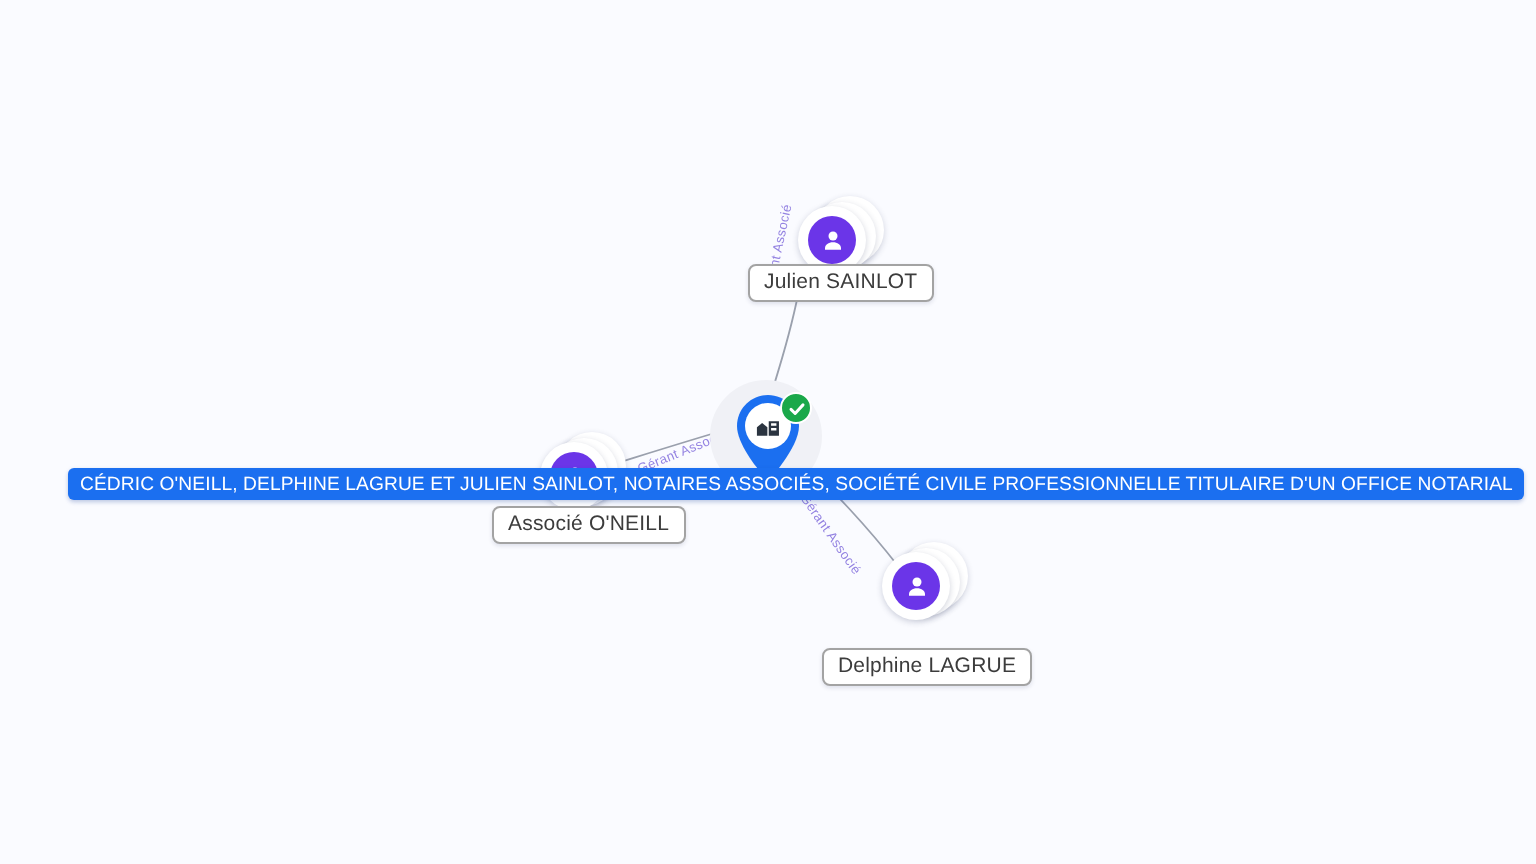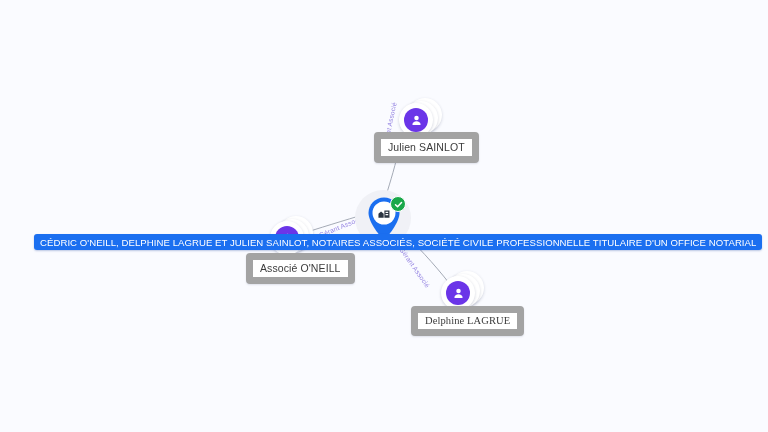--- a/index.html
+++ b/index.html
@@ -63,21 +63,21 @@
     border-radius: 50%;
     background: #1aa84a;
     border: 1.5px solid #ffffff;
     display: flex; align-items: center; justify-content: center;
   }
 
   
   .chip {
     position: absolute;
     background: #ffffff;
-    border: 7px solid #a3a3a3;
+    border: 1px solid #a3a3a3;
     border-radius: 4px;
     padding: 2px 7px 3px 7px;
     font-size: 10.5px;
     color: #3c3c3c;
     white-space: nowrap;
     box-shadow: 0 1px 2px rgba(40,50,90,0.13);
     letter-spacing: .1px;
   }
 
   
@@ -172,21 +172,21 @@
     <div class="node-stack s3"></div>
     <div class="node-stack s2"></div>
     <div class="node-avatar">
       <div class="avatar-disc">
         <svg width="15" height="15" viewBox="0 0 24 24" fill="#ffffff">
           <circle cx="12" cy="8" r="3.6"></circle>
           <path d="M12 13c-3.6 0-6.4 2.2-6.4 4.6V19h12.8v-1.4C18.4 15.2 15.6 13 12 13z"></path>
         </svg>
       </div>
     </div>
-    <div class="chip" style="left:-30px; top:30px;font-family:Liberation Serif, serif;">
+    <div class="chip" style="left:-30px; top:48px;">
       <span>Delphine LAGRUE</span>
     </div>
   </div>
 
   <div class="node" style="left:366px; top:196px;">
     <div class="pin-halo"></div>
     <svg class="pin-shape" width="36" height="46" viewBox="0 0 36 46">
       <path d="M18 1.5C9.4 1.5 2.5 8.4 2.5 17c0 11 15.5 27.5 15.5 27.5S33.5 28 33.5 17c0-8.6-6.9-15.5-15.5-15.5z" fill="#1b6ff0"></path>
       <circle cx="18" cy="17" r="11.5" fill="#ffffff"></circle>
       <g fill="#2b3440" transform="translate(11.3,10.8) scale(0.58)">

